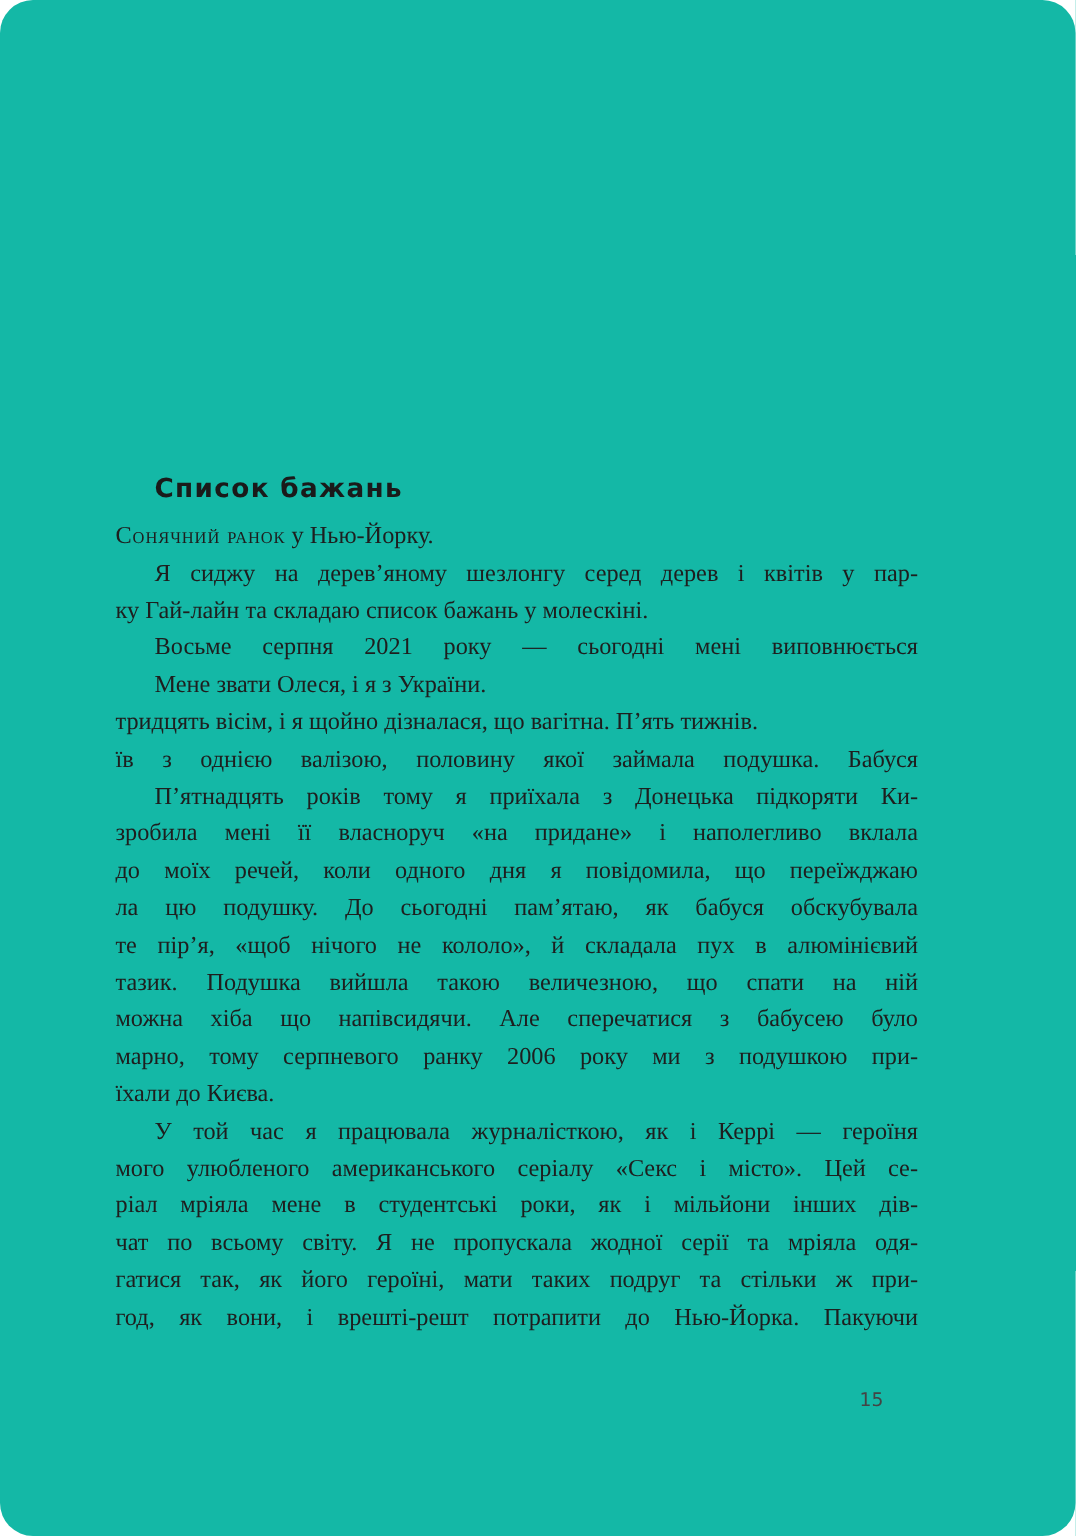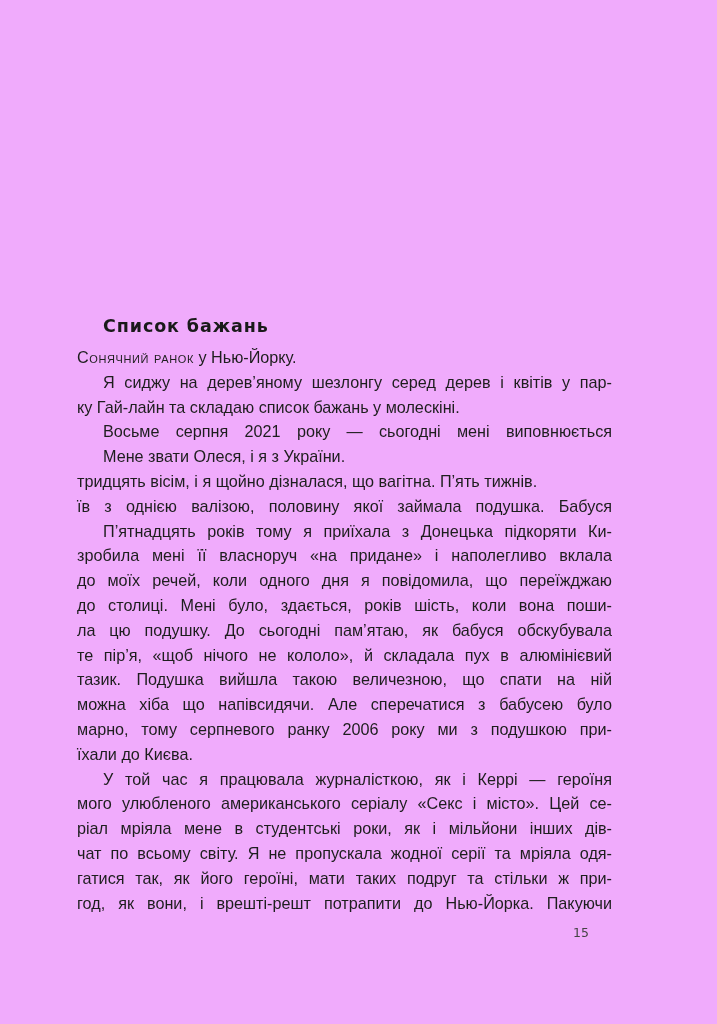--- a/index.html
+++ b/index.html
@@ -12,39 +12,40 @@
       height: 1024px;
       position: relative;
       overflow: hidden;
       color: #1e1e1e;
     }
     .page {
       position: absolute;
       left: 0; top: 0;
       width: 717px;
       height: 1024px;
-      background: #f0abfc;
+      background: #14b8a6;
+      border-radius: 22px;
     }
     .chapter-title {
       position: absolute;
       left: 103px;
       top: 316px;
       font-family: "DejaVu Sans", sans-serif;
       font-weight: bold;
       font-size: 17.5px;
       letter-spacing: 0.9px;
       color: #1a1a1a;
       white-space: nowrap;
     }
     .body-text {
       position: absolute;
       left: 77px;
       top: 345px;
       width: 535px;
-      font-family: Liberation Sans, sans-serif;
+      font-family: Liberation Serif, serif;
       font-size: 16.2px;
       line-height: 24.8px;
       color: #1e1e1e;
     }
     .line {
       display: block;
       height: 24.8px;
       white-space: nowrap;
       text-align: justify;
       text-align-last: justify;
@@ -79,21 +80,20 @@
       <div class="line last"><span class="smallcaps">Сонячний ранок</span><span> у Нью-Йорку.</span></div>
       <div class="line indent">Я сиджу на дерев’яному шезлонгу серед дерев і квітів у пар-</div>
       <div class="line last">ку Гай-лайн та складаю список бажань у молескіні.</div>
       <div class="line indent">Восьме серпня 2021 року — сьогодні мені виповнюється</div>
       <div class="line indent last">Мене звати Олеся, і я з України.</div>
       <div class="line last">тридцять вісім, і я щойно дізналася, що вагітна. П’ять тижнів.</div>
       <div class="line">їв з однією валізою, половину якої займала подушка. Бабуся</div>
       <div class="line indent">П’ятнадцять років тому я приїхала з Донецька підкоряти Ки-</div>
       <div class="line">зробила мені її власноруч «на придане» і наполегливо вклала</div>
       <div class="line">до моїх речей, коли одного дня я повідомила, що переїжджаю</div>
-      <div class="line">до столиці. Мені було, здається, років шість, коли вона поши-</div>
       <div class="line">ла цю подушку. До сьогодні пам’ятаю, як бабуся обскубувала</div>
       <div class="line">те пір’я, «щоб нічого не кололо», й складала пух в алюмінієвий</div>
       <div class="line">тазик. Подушка вийшла такою величезною, що спати на ній</div>
       <div class="line">можна хіба що напівсидячи. Але сперечатися з бабусею було</div>
       <div class="line">марно, тому серпневого ранку 2006 року ми з подушкою при-</div>
       <div class="line last">їхали до Києва.</div>
       <div class="line indent">У той час я працювала журналісткою, як і Керрі — героїня</div>
       <div class="line">мого улюбленого американського серіалу «Секс і місто». Цей се-</div>
       <div class="line">ріал мріяла мене в студентські роки, як і мільйони інших дів-</div>
       <div class="line">чат по всьому світу. Я не пропускала жодної серії та мріяла одя-</div>

